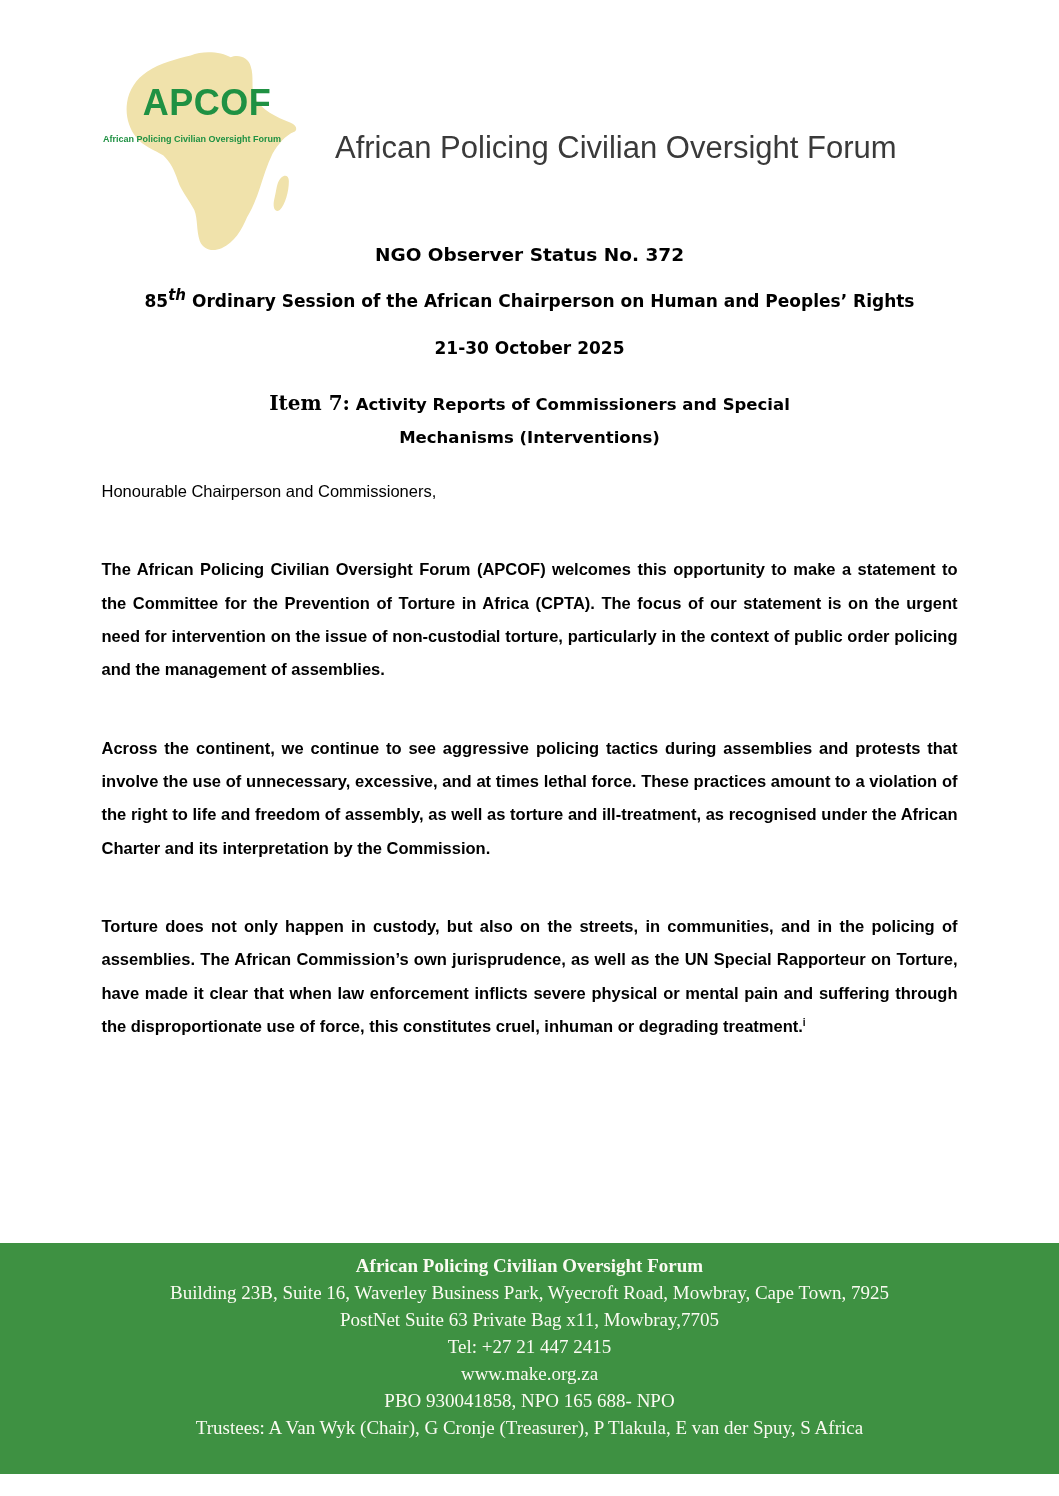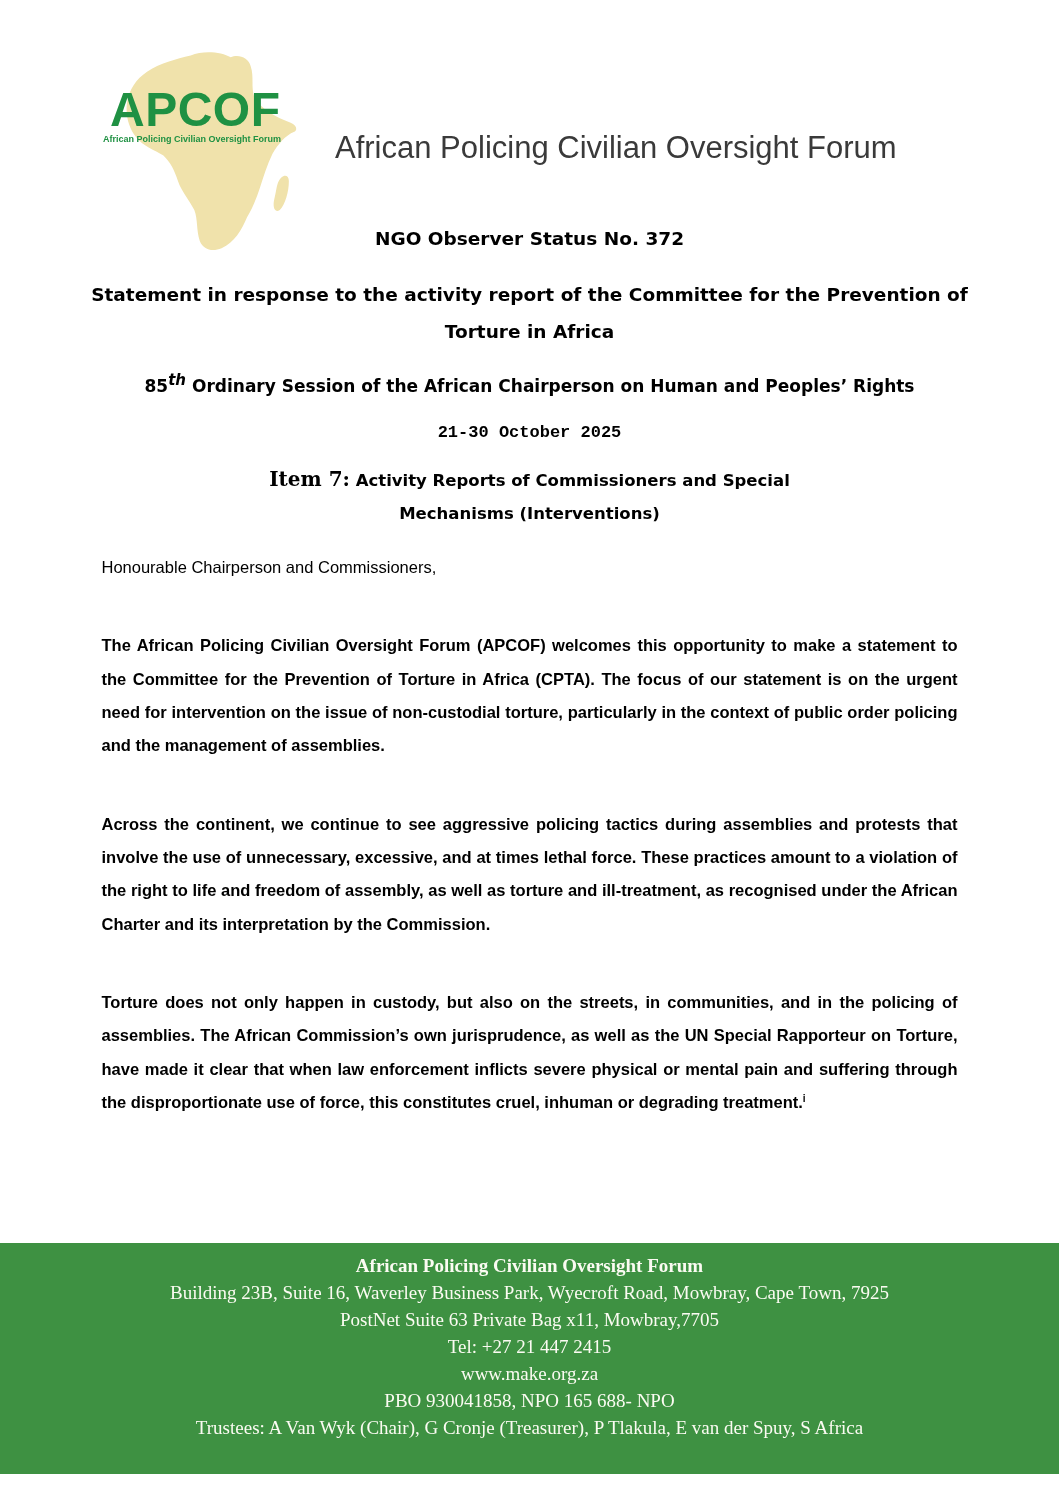--- a/index.html
+++ b/index.html
@@ -11,46 +11,46 @@
     color: #000;
     overflow: hidden;
   }
   .page { width: 1059px; height: 1496px; position: relative; }
 
   
   .header { display: flex; padding: 50px 0 0 110px; height: 208px; }
   .logo { position: relative; width: 205px; height: 200px; flex: none; }
   .logo svg { width: 100%; height: 100%; display: block; }
   .logo-acronym {
-    position: absolute; top: 32px; left: 0; width: 150px;
-    text-align: center; font-weight: bold; font-size: 48px;
+    position: absolute; top: 32px; left: 22px; width: 150px;
+    text-align: center; font-weight: bold; font-size: 36px;
     letter-spacing: 0.5px; color: var(--logo-green);
     font-family: "Liberation Sans", sans-serif;
   }
   .logo-tagline {
     position: absolute; top: 84px; left: -13px; width: 190px;
     text-align: center; font-size: 9px; font-weight: bold;
     white-space: nowrap; color: var(--logo-green);
   }
   .header-title {
     font-size: 31px; color: #3a3a3a; font-weight: 400;
     margin: 80px 0 0 20px; white-space: nowrap;
   }
 
   
   .h1 {
     text-align: center; font-weight: bold;
     font-family: "DejaVu Sans", sans-serif;
   }
-  .observer  { margin: 20px auto 0; font-size: 18.5px; }
+  .observer  { margin: 36px auto 0; font-size: 18.5px; }
   .statement { margin: 27px auto 0; font-size: 18.5px; line-height: 2.0; width: 885px; }
   .session   { margin: 17px auto 0; font-size: 17px;   line-height: 1.85; width: 885px; }
   .session sup { font-size: 15px; font-style: italic; }
-  .dates     { margin: 21px auto 0; font-size: 17px; font-family: Liberation Mono, monospace; }
-  .item      { margin: 18px auto 0; font-size: 16.5px; line-height: 1.9; width: 635px; }
+  .dates     { margin: 21px auto 0; font-size: 17px; }
+  .item      { margin: 26px auto 0; font-size: 16.5px; line-height: 1.9; width: 635px; }
   .item-label { font-family: "DejaVu Serif", "Liberation Serif", serif; font-size: 20px; }
 
   
   .content { width: 856px; margin: 12px auto; }
   .salutation { margin-top: 22px; font-size: 16.5px; line-height: 2.0; }
   .para {
     margin: 45px 0 0; font-size: 16.5px; line-height: 2.02;
     text-align: justify;
     font-weight: bold;
   }
@@ -102,21 +102,20 @@
           C 85 78, 85 76, 86 73 Z"></path>
       </svg>
       <div class="logo-acronym">APCOF</div>
       <div class="logo-tagline">African Policing Civilian Oversight Forum</div>
     </div>
     <div class="header-title">African Policing Civilian Oversight Forum</div>
   </div>
 
   <div class="h1 observer">NGO Observer Status No. 372</div>
 
-  <div class="h1 statement">Statement in response to the activity report of the Committee for the Prevention of Torture in Africa</div>
 
   <div class="h1 session"><span>85</span><sup>th</sup><span> Ordinary Session of the African Chairperson on Human and Peoples’ Rights</span></div>
 
   <div class="h1 dates">21-30 October 2025</div>
 
   <div class="h1 item"><span class="item-label">Item 7:</span><span> Activity Reports of Commissioners and Special Mechanisms (Interventions)</span></div>
 
   <div class="content">
     <div class="salutation">Honourable Chairperson and Commissioners,</div>
 

